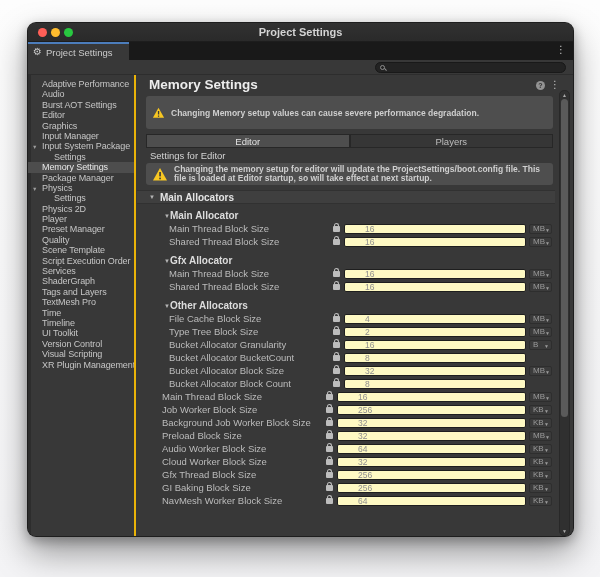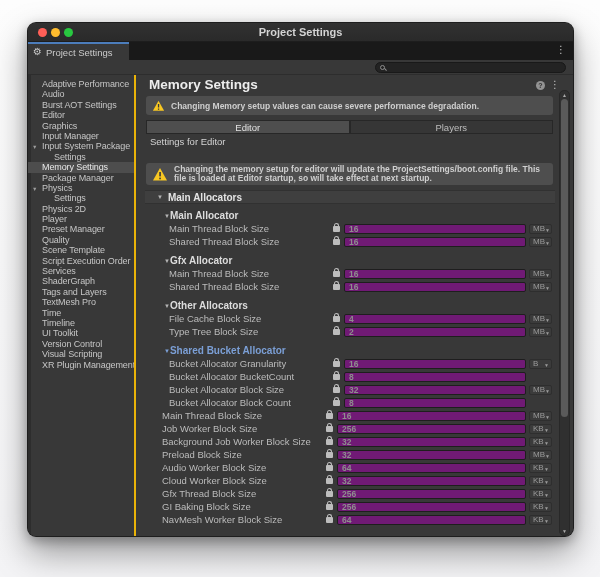--- a/index.html
+++ b/index.html
@@ -47,55 +47,55 @@
   .main-header { height:18px; display:flex; align-items:flex-end; padding:0 0 1px 13px; }
   .main-title { font-size:13.5px; font-weight:bold; color:#ededed; }
   .help-icon { position:absolute; right:28px; top:6px; width:9px; height:9px; border-radius:50%; background:#939393;
                color:#333333; font-size:7px; font-weight:bold; text-align:center; line-height:9px; }
   .main-kebab { position:absolute; right:13px; top:4px; color:#c2c2c2; font-size:10px; }
 
   .content { position:absolute; left:0; right:18px; top:18px; bottom:0; }
 
   .warnbox { margin:3px 2px 0 10px; background:#4e4e4e; border-radius:3px; display:flex; align-items:center;
              gap:6px; padding:0 6px; color:#cfcfcf; font-size:8.5px; font-weight:bold; }
-  .warnbox.one { height:19px; }
-  .warnbox.two { height:22px; margin-top:16px; line-height:9.5px; }
+  .warnbox.one { height:33px; }
+  .warnbox.two { height:22px; margin-top:2px; line-height:9.5px; }
   .warn-svg { flex:0 0 auto; }
 
   .platform-tabs { margin:5px 2px 0 10px; height:14px; display:flex; }
   .ptab { flex:1; height:14px; font-size:9.5px; text-align:center; line-height:13px; color:#bdbdbd;
           background:#363636; border:1px solid #272727; }
   .ptab.selected { background:#4e4e4e; color:#e2e2e2; }
 
   .settings-for { margin:2px 0 0 14px; height:11px; font-size:9.5px; color:#d4d4d4; }
 
   .group-header { margin-top:5px; height:14px; background:#3f3f3f; border-top:1px solid #313131;
                   border-bottom:1px solid #313131; display:flex; align-items:center; gap:5px;
-                  padding-left:12px; margin-left:9px; }
+                  padding-left:12px; margin-left:1px; }
   .group-header + .group-header, .row + .group-header { margin-top:12px; }
   .gh-tri { font-size:6px; color:#b3b3b3; }
   .gh-label { font-size:10px; font-weight:bold; color:#e4e4e4; }
 
   .sub-header { margin-top:6px; height:13px; display:flex; align-items:center; padding-left:28px; }
   .group-header + .sub-header { margin-top:5px; }
   .sh-tri { font-size:6px; color:#b3b3b3; }
   .sh-label { font-size:10px; font-weight:bold; color:#dcdcdc; }
   .sub-header.accent .sh-label { color:#7b9fd6; }
   .sub-header.accent .sh-tri { color:#7b9fd6; }
 
   .row { height:13px; display:flex; align-items:center; padding-right:3px; }
   .group-header + .row { margin-top:2px; }
   .row.ind1 { padding-left:26px; }
   .row.ind2 { padding-left:33px; }
   .row-label { width:164px; flex:0 0 auto; font-size:9.5px; color:#bcbcbc; white-space:nowrap; overflow:hidden; }
   .lock { width:7px; height:6px; background:#bdbdbd; border-radius:1px; position:relative; flex:0 0 auto; margin:1px 0 0 0; }
   .lock:before { content:''; position:absolute; top:-3px; left:1px; width:3px; height:3px;
                  border:1px solid #bdbdbd; border-bottom:none; border-radius:2.5px 2.5px 0 0; }
-  .field { flex:1; height:10px; background:#701a75; border:1px solid #1e1e1e; border-radius:2px;
-           margin-left:4px; font-size:8.5px; color:#8e8e8e; line-height:8.5px; padding-left:4px; overflow:hidden;font-weight:bold; }
+  .field { flex:1; height:10px; background:#fef9c3; border:1px solid #1e1e1e; border-radius:2px;
+           margin-left:4px; font-size:8.5px; color:#8e8e8e; line-height:8.5px; padding-left:20px; overflow:hidden; }
   .unit { width:23px; height:10px; margin-left:3px; flex:0 0 auto; background:#3b3b3b; border:1px solid #2e2e2e;
           border-radius:2px; display:flex; align-items:flex-end; justify-content:space-between; padding:0 2px 0 3px; }
   .unit-label { font-size:8px; color:#9b9b9b; }
   .unit-arrow { font-size:5px; color:#9b9b9b; }
   .unit.hidden { visibility:hidden; }
 
   
   .scrollrail { position:absolute; right:3px; top:15px; bottom:2px; width:11px; background:#303030;
                 border-radius:5px; border:1px solid #282828; }
   .scroll-thumb { position:absolute; left:1px; right:1px; top:8px; height:318px; background:#5a5a5a; border-radius:4px; }
@@ -350,24 +350,20 @@
   </div>
               <div class="row ind2">
     <span class="row-label">Type Tree Block Size</span>
     <span class="lock"></span>
     <div class="field">2</div>
     <div class="unit">
       <span class="unit-label">MB</span>
       <span class="unit-arrow">▼</span>
     </div>
   </div>
-              <div class="sub-header accent">
-    <span class="sh-tri">▼</span>
-    <span class="sh-label">Shared Bucket Allocator</span>
-  </div>
               <div class="row ind2">
     <span class="row-label">Bucket Allocator Granularity</span>
     <span class="lock"></span>
     <div class="field">16</div>
     <div class="unit">
       <span class="unit-label">B</span>
       <span class="unit-arrow">▼</span>
     </div>
   </div>
               <div class="row ind2">

